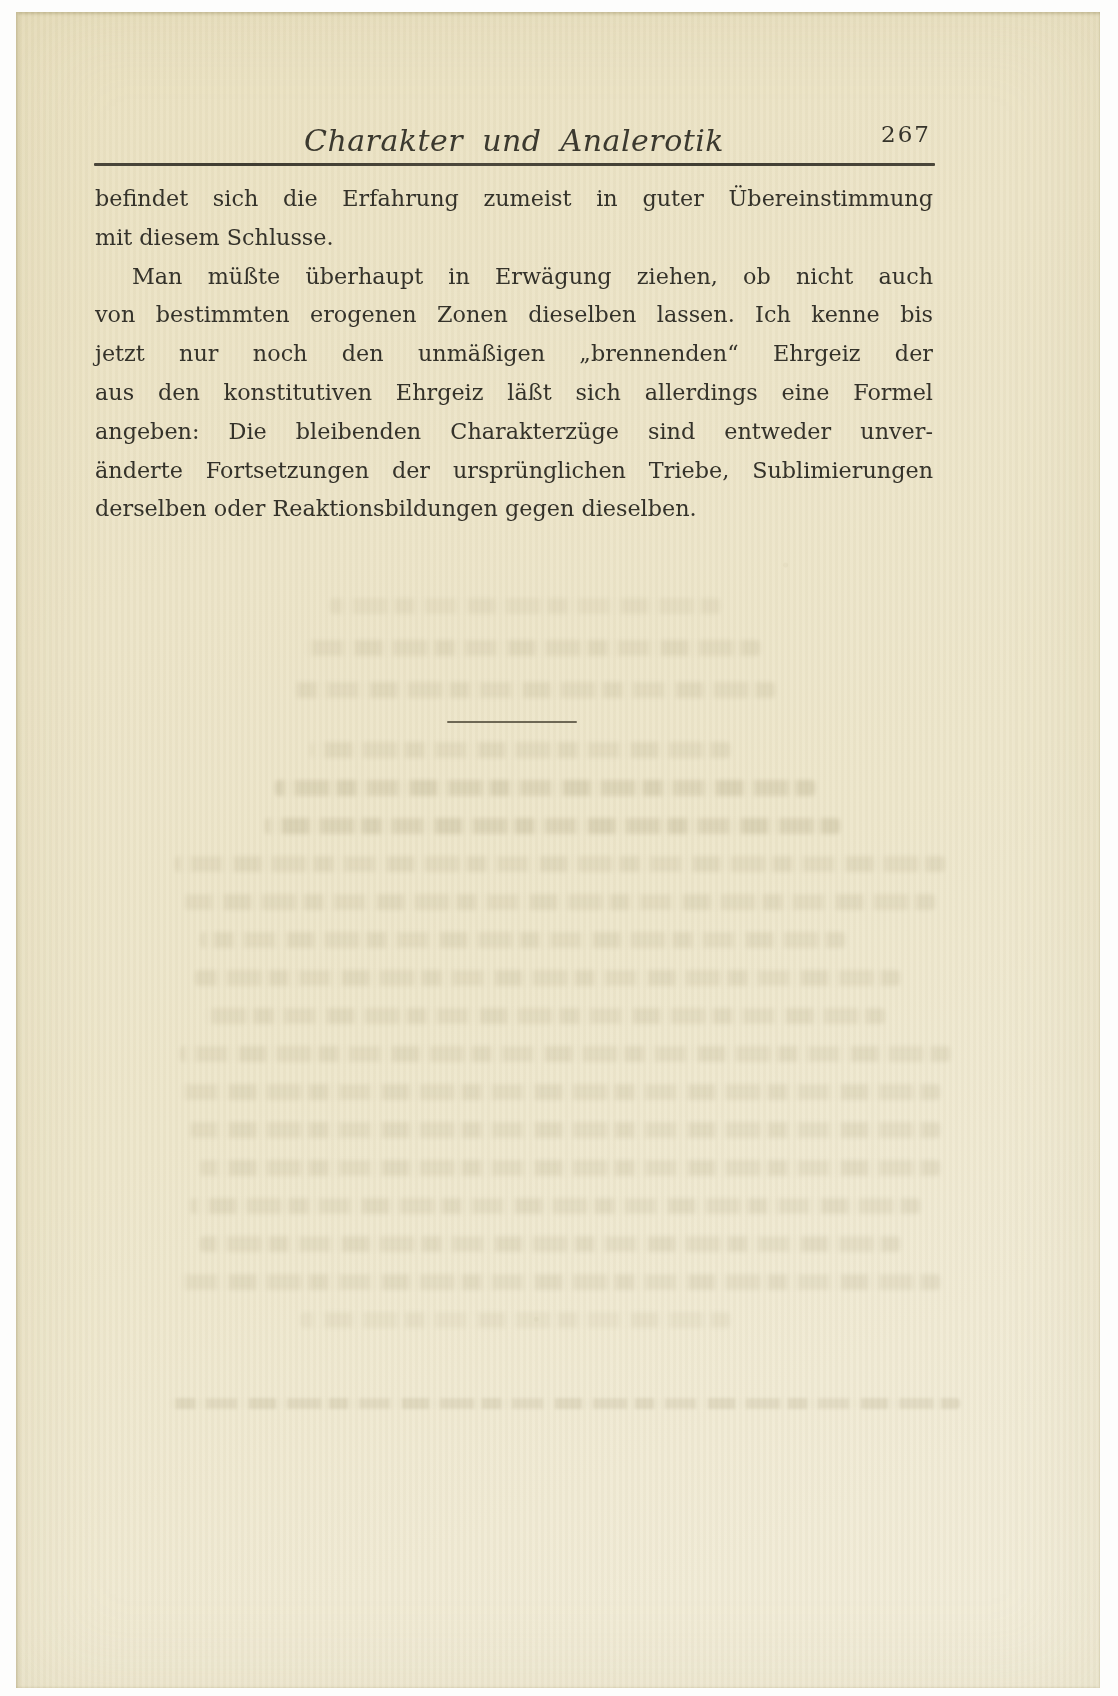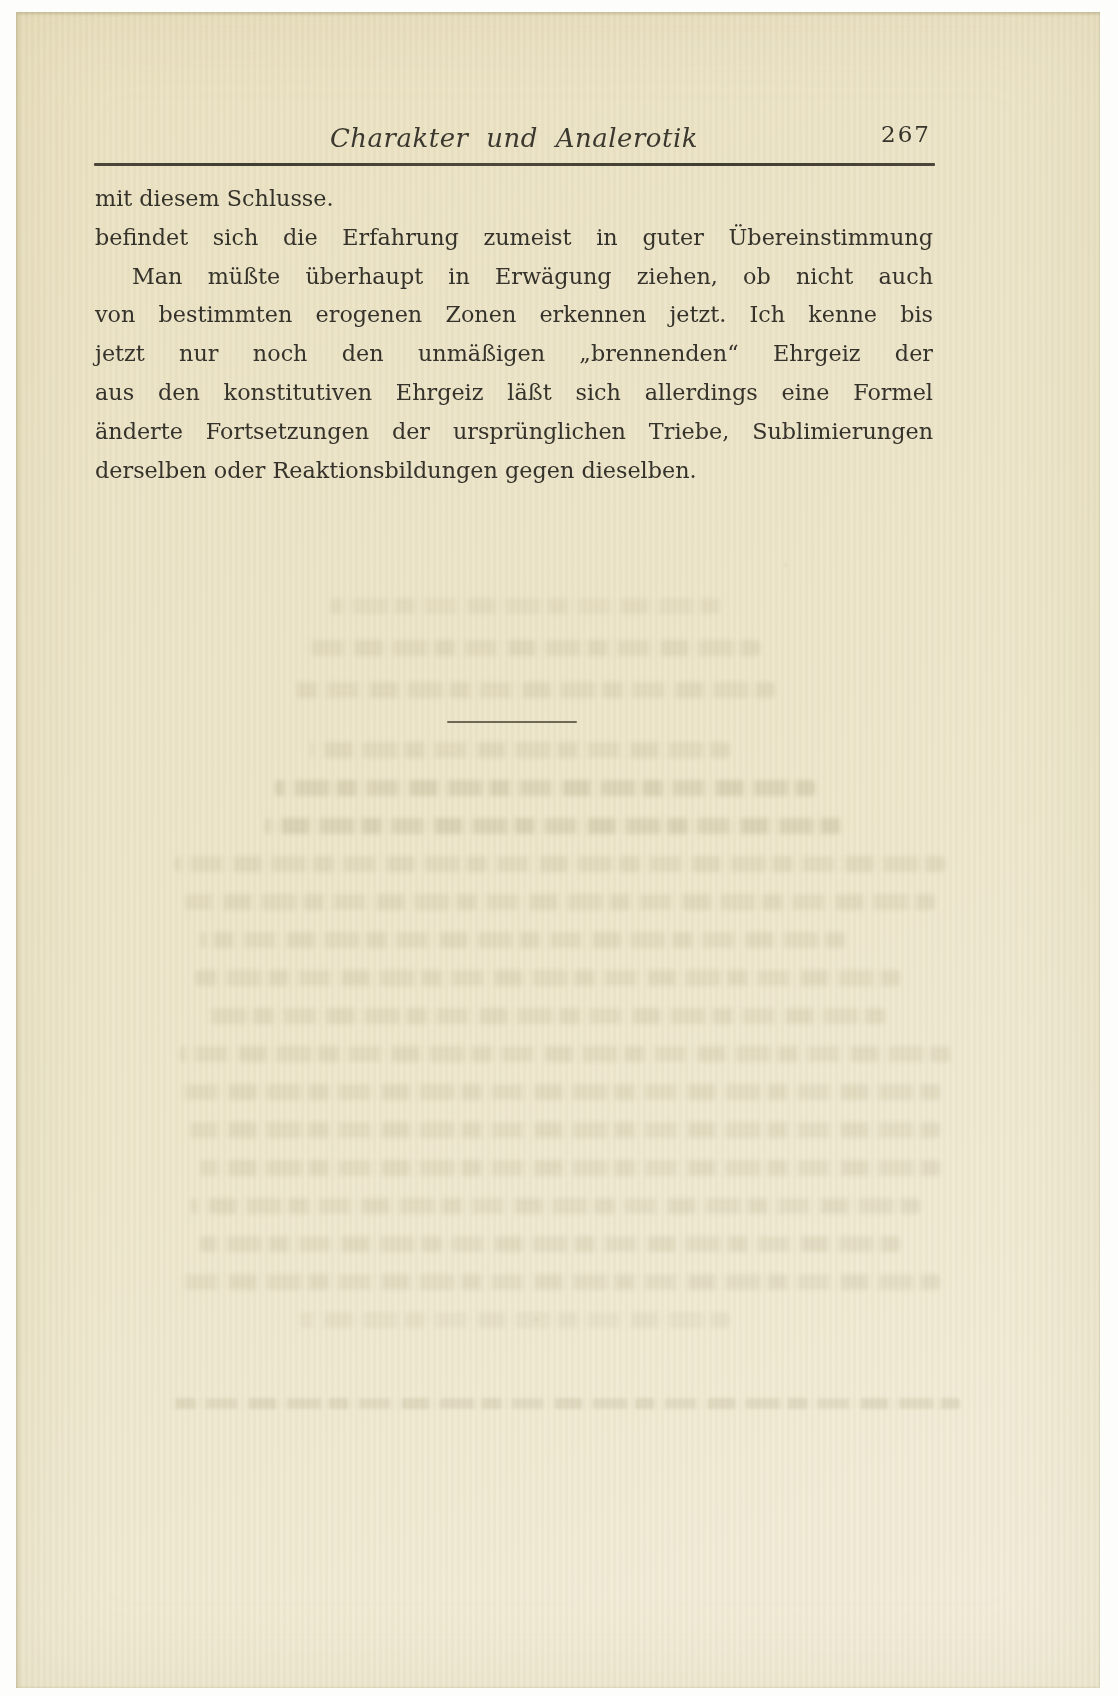--- a/index.html
+++ b/index.html
@@ -19,21 +19,21 @@
       repeating-linear-gradient(90deg,rgba(255,255,255,.04) 0 3px,rgba(120,108,70,.03) 3px 6px),
       radial-gradient(circle at 22% 9%,rgba(120,105,60,.05) 0 2px,transparent 3px),
       radial-gradient(circle at 71% 33%,rgba(120,105,60,.05) 0 2px,transparent 3px),
       radial-gradient(circle at 48% 78%,rgba(120,105,60,.04) 0 2px,transparent 3px);
   }
   .running-head{
     position:absolute;left:79px;top:103px;width:838px;height:46px;
   }
   .running-title{
     position:absolute;left:0;right:0;top:8px;text-align:center;
-    font-style:italic;font-size:26px;letter-spacing:.5px;word-spacing:9px;
+    font-style:italic;font-size:30px;letter-spacing:.5px;word-spacing:9px;
     color:#3b392f;
   }
   .page-number{
     position:absolute;right:2px;top:6px;
     font-size:23px;letter-spacing:2px;color:#36342b;margin-left:25px;
   }
   .head-rule{
     position:absolute;left:78px;top:151px;width:841px;height:3px;
     background:linear-gradient(90deg,#4a463a 0%,#3f3c31 18%,#4c483c 45%,#403d32 72%,#4a463a 100%);
     border-radius:1px;
@@ -97,25 +97,26 @@
   <div class="paper-grain"></div>
 
   <div class="running-head">
     <span class="running-title">Charakter und Analerotik</span>
     <span class="page-number">267</span>
   </div>
 
   <div class="head-rule"></div>
 
   <div class="body-text" id="body-text">
+      <div class="line just">befindet sich die Erfahrung zumeist in guter Übereinstimmung</div>
       <div class="line">mit diesem Schlusse.</div>
-      <div class="line just">befindet sich die Erfahrung zumeist in guter Übereinstimmung</div>
       <div class="line just indent">Man müßte überhaupt in Erwägung ziehen, ob nicht auch</div>
-      <div class="line just">von bestimmten erogenen Zonen erkennen jetzt. Ich kenne bis</div>
+      <div class="line just">von bestimmten erogenen Zonen dieselben lassen. Ich kenne bis</div>
       <div class="line just">jetzt nur noch den unmäßigen „brennenden“ Ehrgeiz der</div>
       <div class="line just">aus den konstitutiven Ehrgeiz läßt sich allerdings eine Formel</div>
+      <div class="line just">angeben: Die bleibenden Charakterzüge sind entweder unver-</div>
       <div class="line just">änderte Fortsetzungen der ursprünglichen Triebe, Sublimierungen</div>
       <div class="line">derselben oder Reaktionsbildungen gegen dieselben.</div>
     </div>
 
   <div class="section-divider"></div>
 
 </div>
 
 </body></html>

